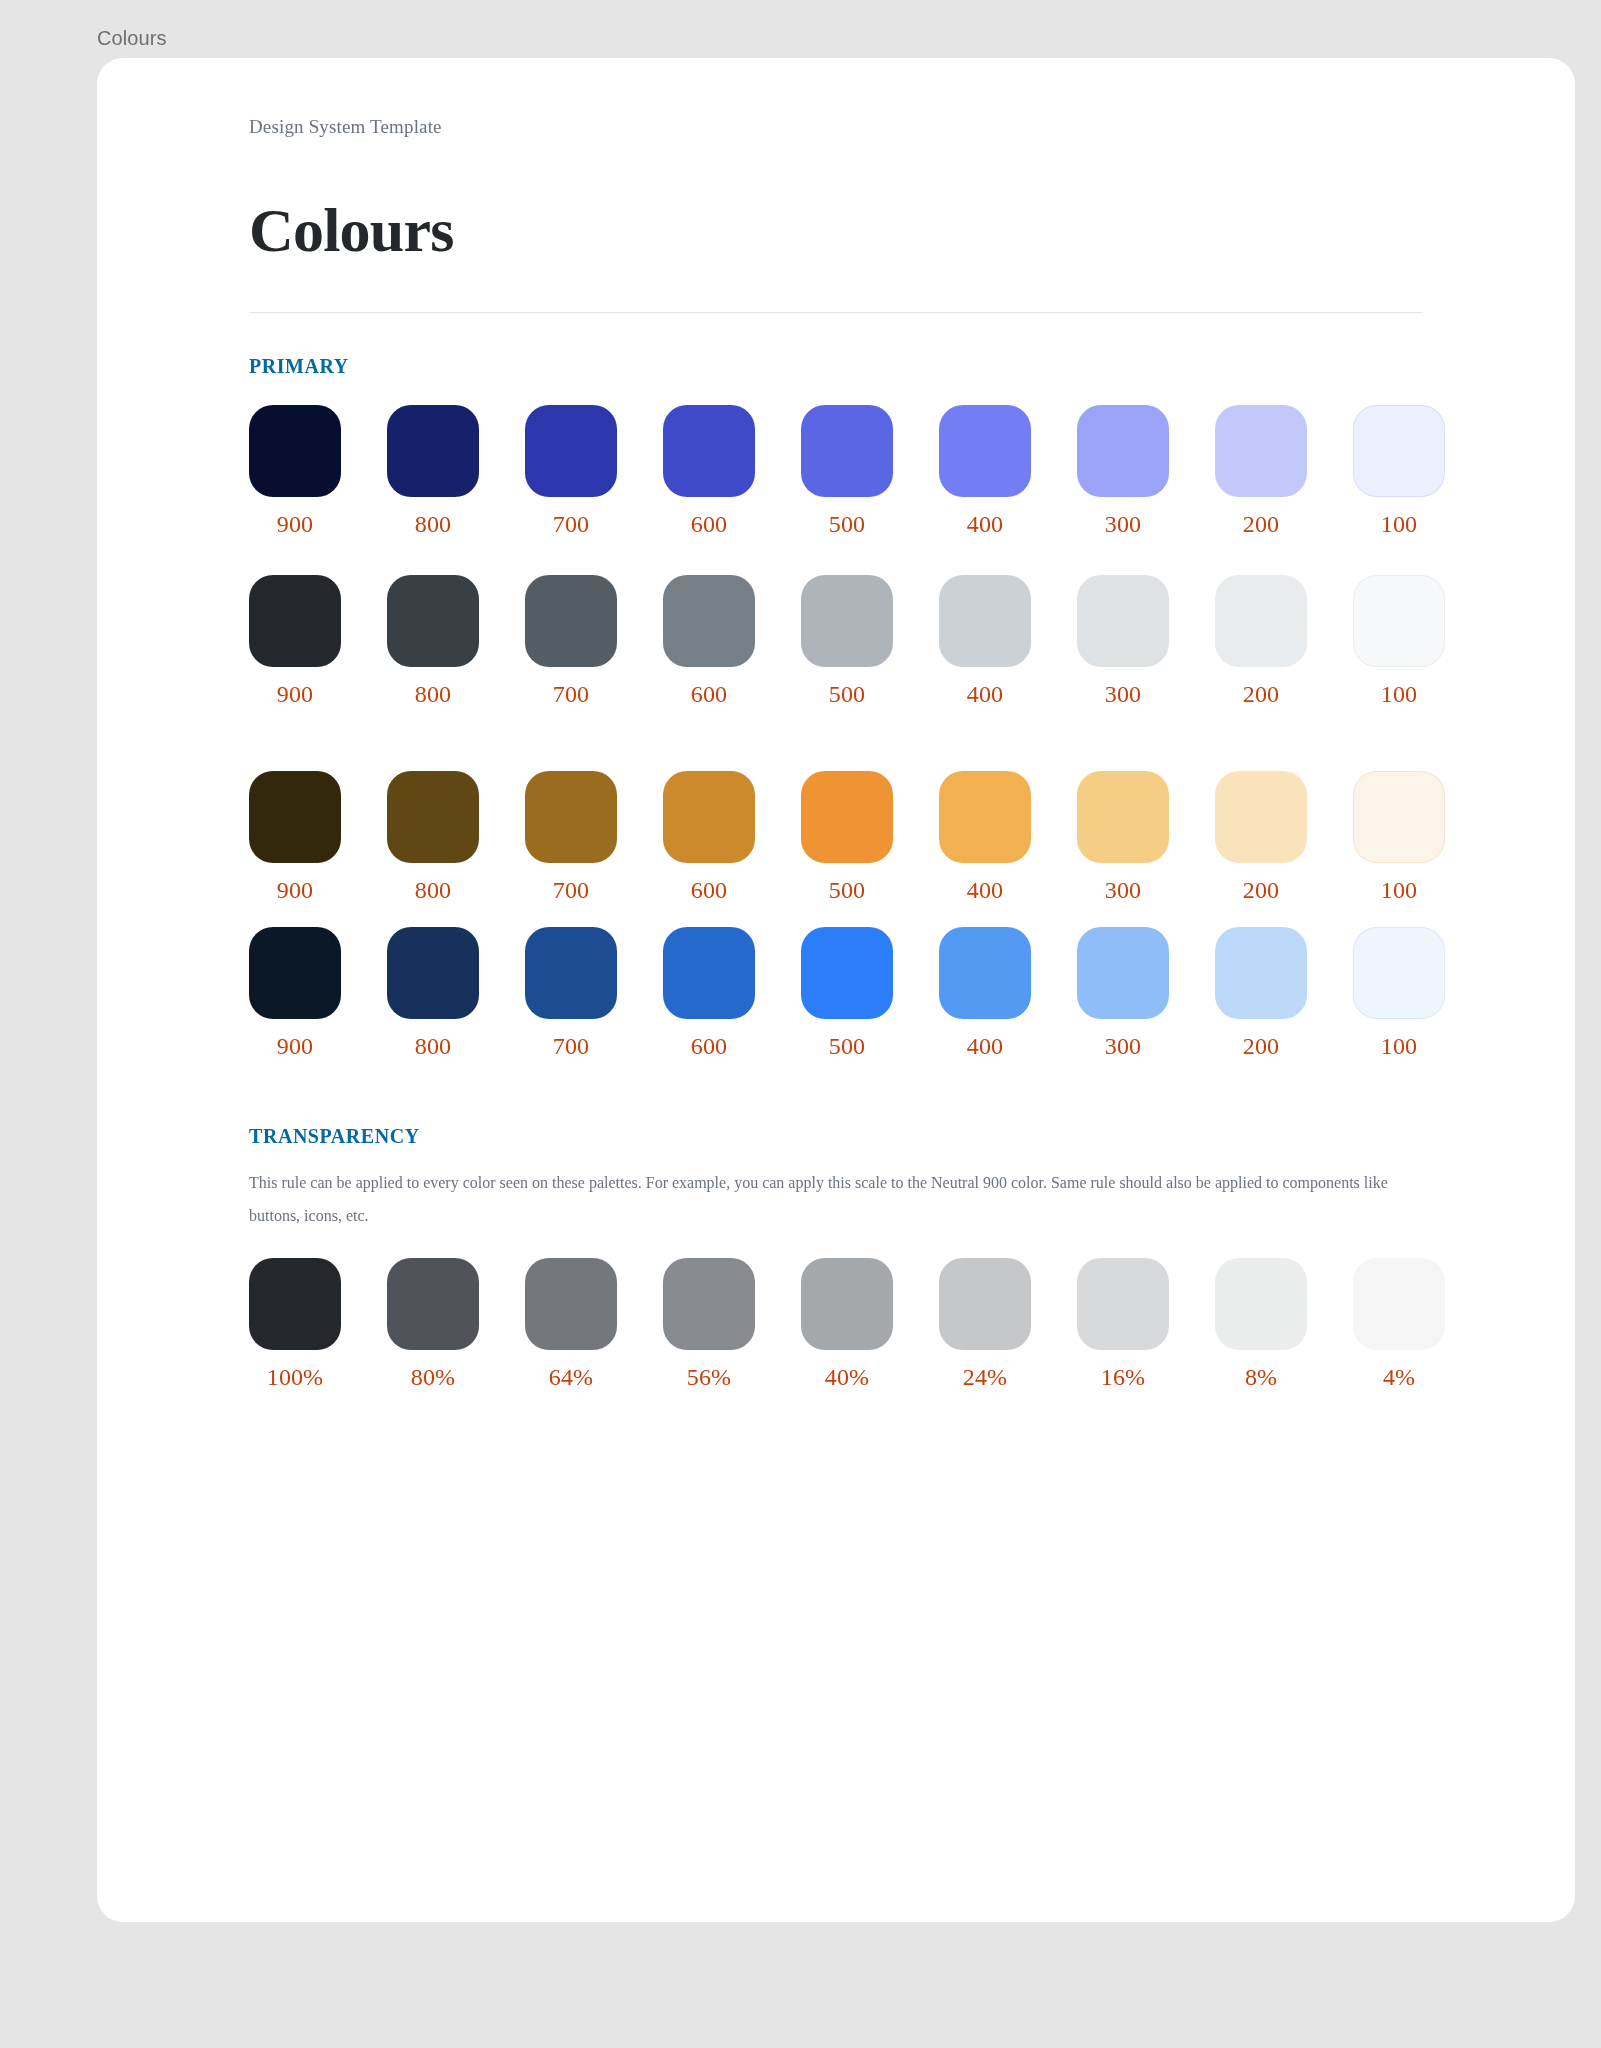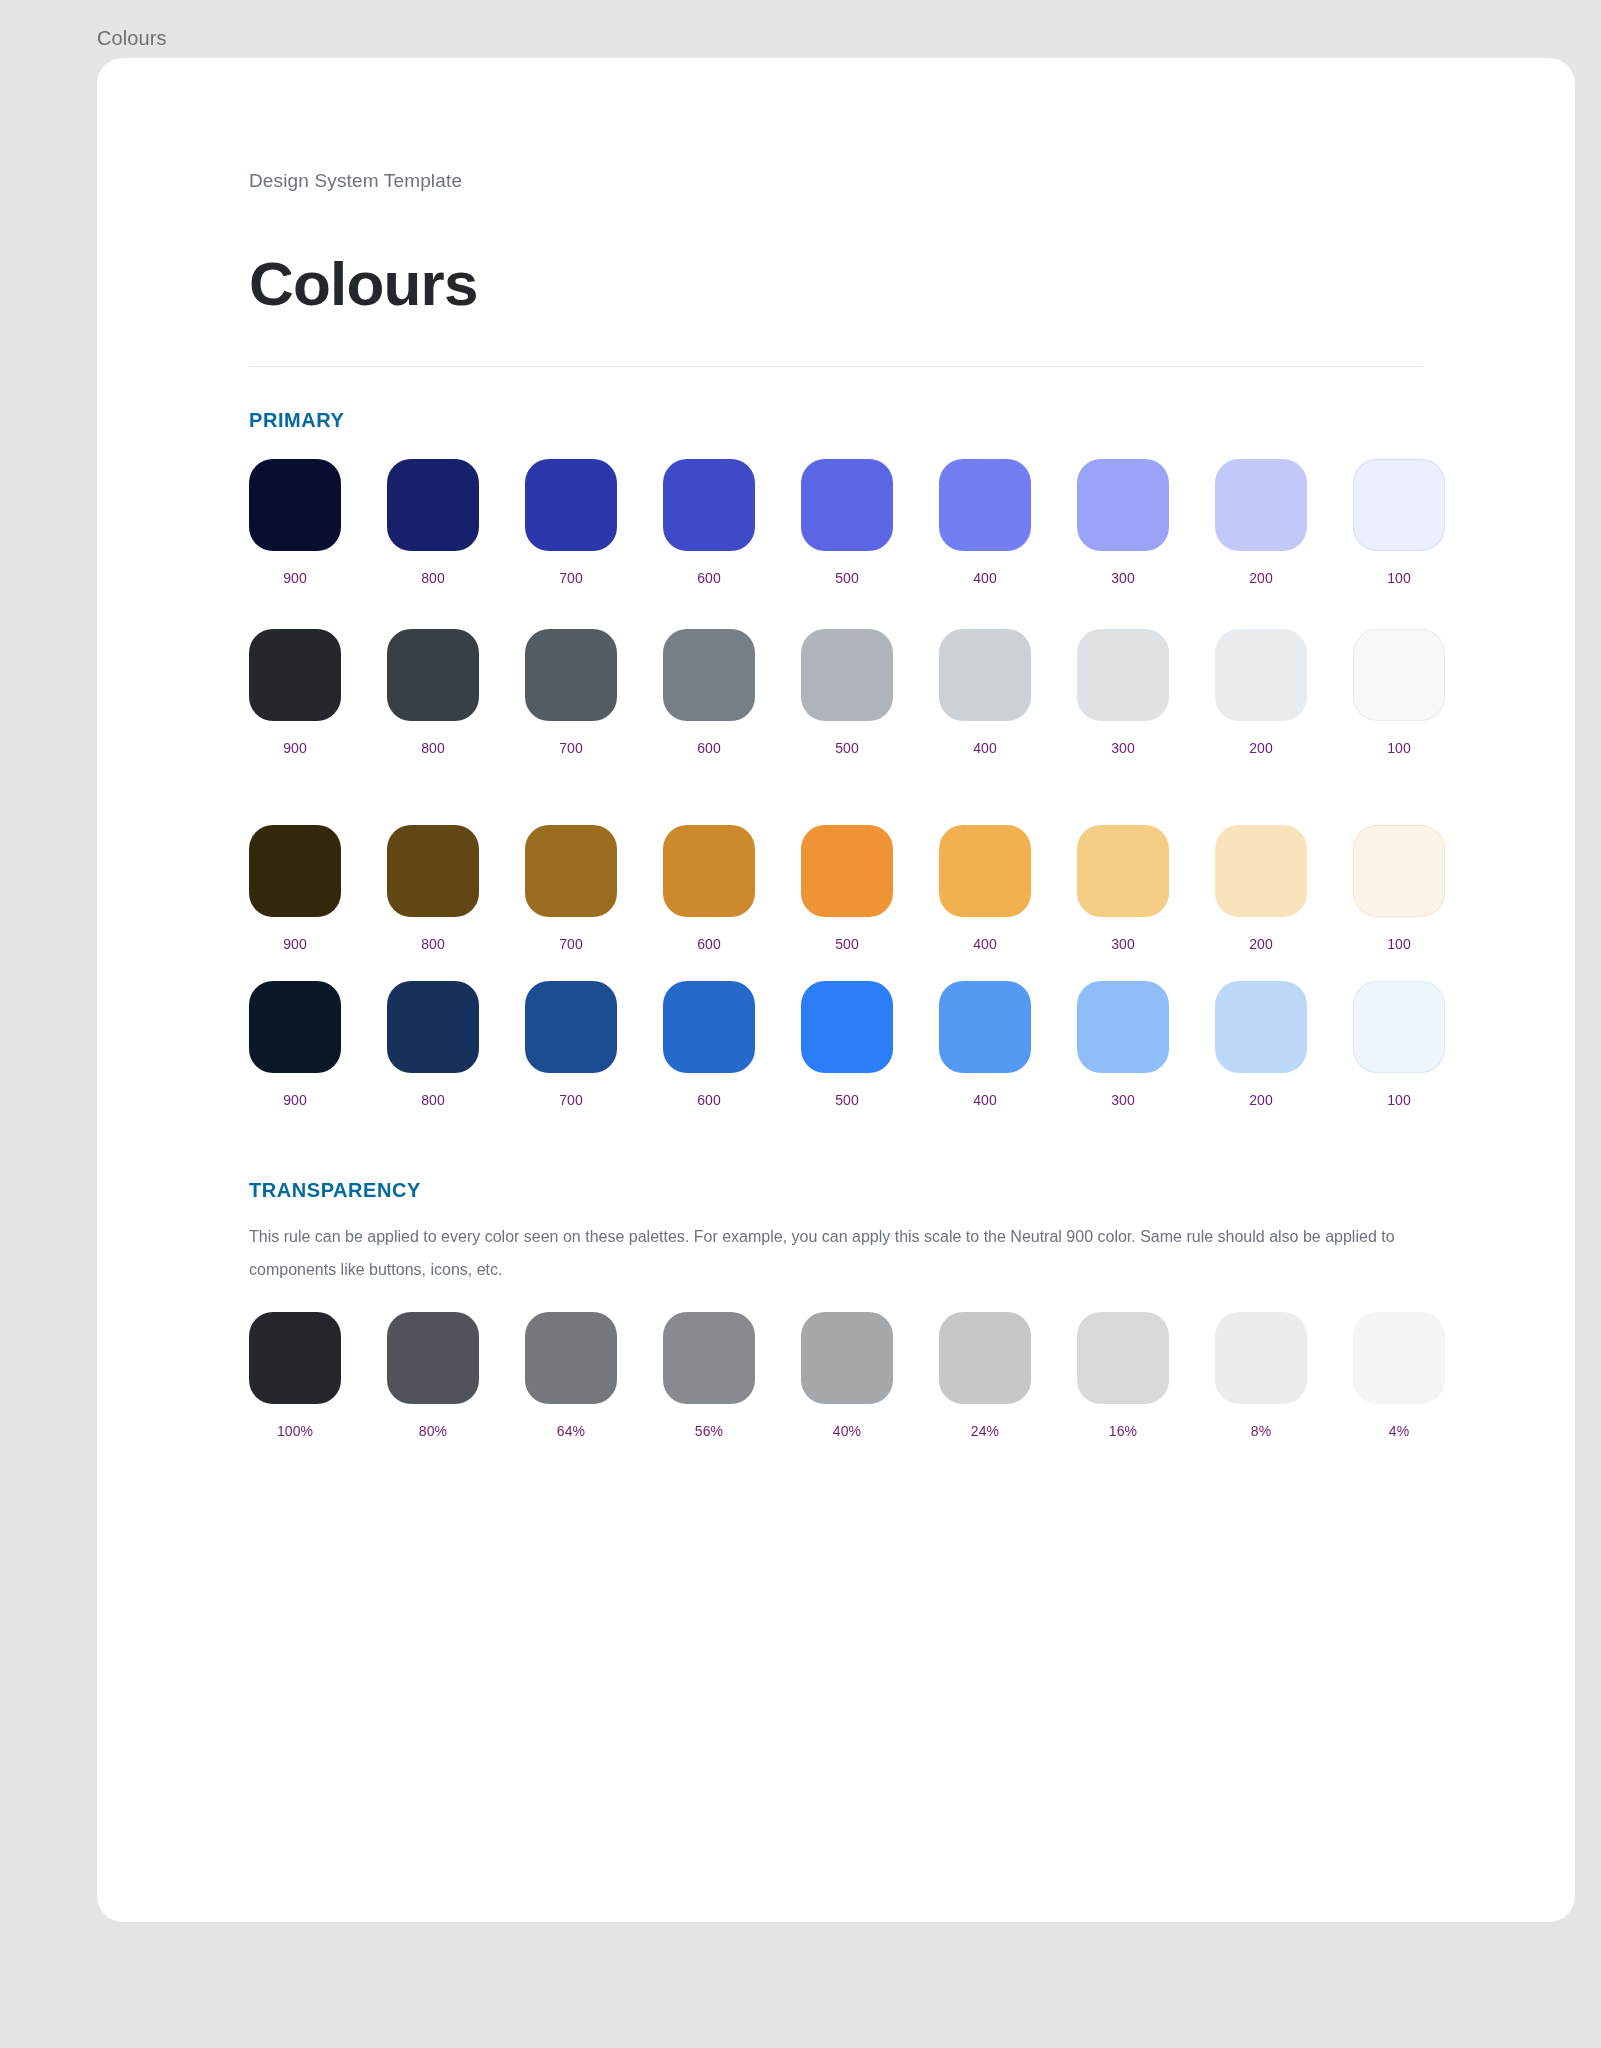--- a/index.html
+++ b/index.html
@@ -36,21 +36,22 @@
     position: absolute;
     top: 58px;
     left: 52px;
     width: 1478px;
     height: 1864px;
     background: #ffffff;
     border-radius: 26px;
   }
 
   .card-inner {
-    padding: 110px 152px 0 152px;
+    padding: 56px 152px 0 152px;
+    font-family: Liberation Serif, serif;
   }
 
   .eyebrow {
     font-size: 19px;
     color: #6b7280;
     letter-spacing: 0.15px;
     line-height: 26px;
   }
 
   .page-title {
@@ -107,22 +108,22 @@
   }
 
   .swatch-chip {
     width: 92px;
     height: 92px;
     border-radius: 24px;
   }
 
   .swatch-label {
     margin-top: 16px;
-    font-size: 14px;
-    color: #701a75;
+    font-size: 24px;
+    color: #c2410c;
     line-height: 22px;
     letter-spacing: 0.1px;
   }
 </style>
 </head>
 <body>
 
 <div id="app">
 
   <div class="breadcrumb">Colours</div>

